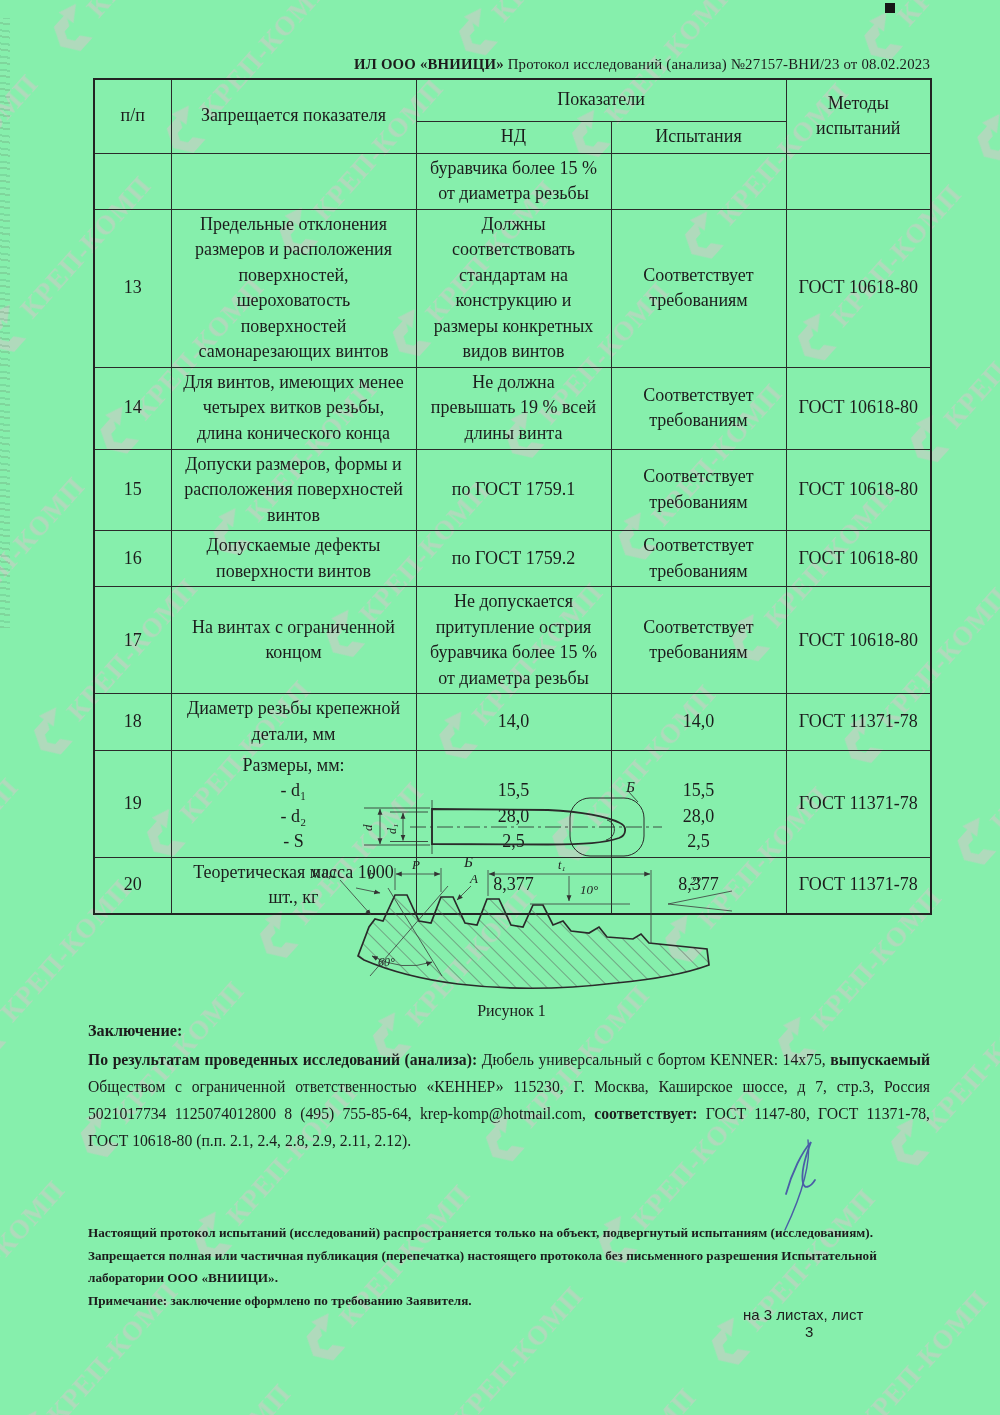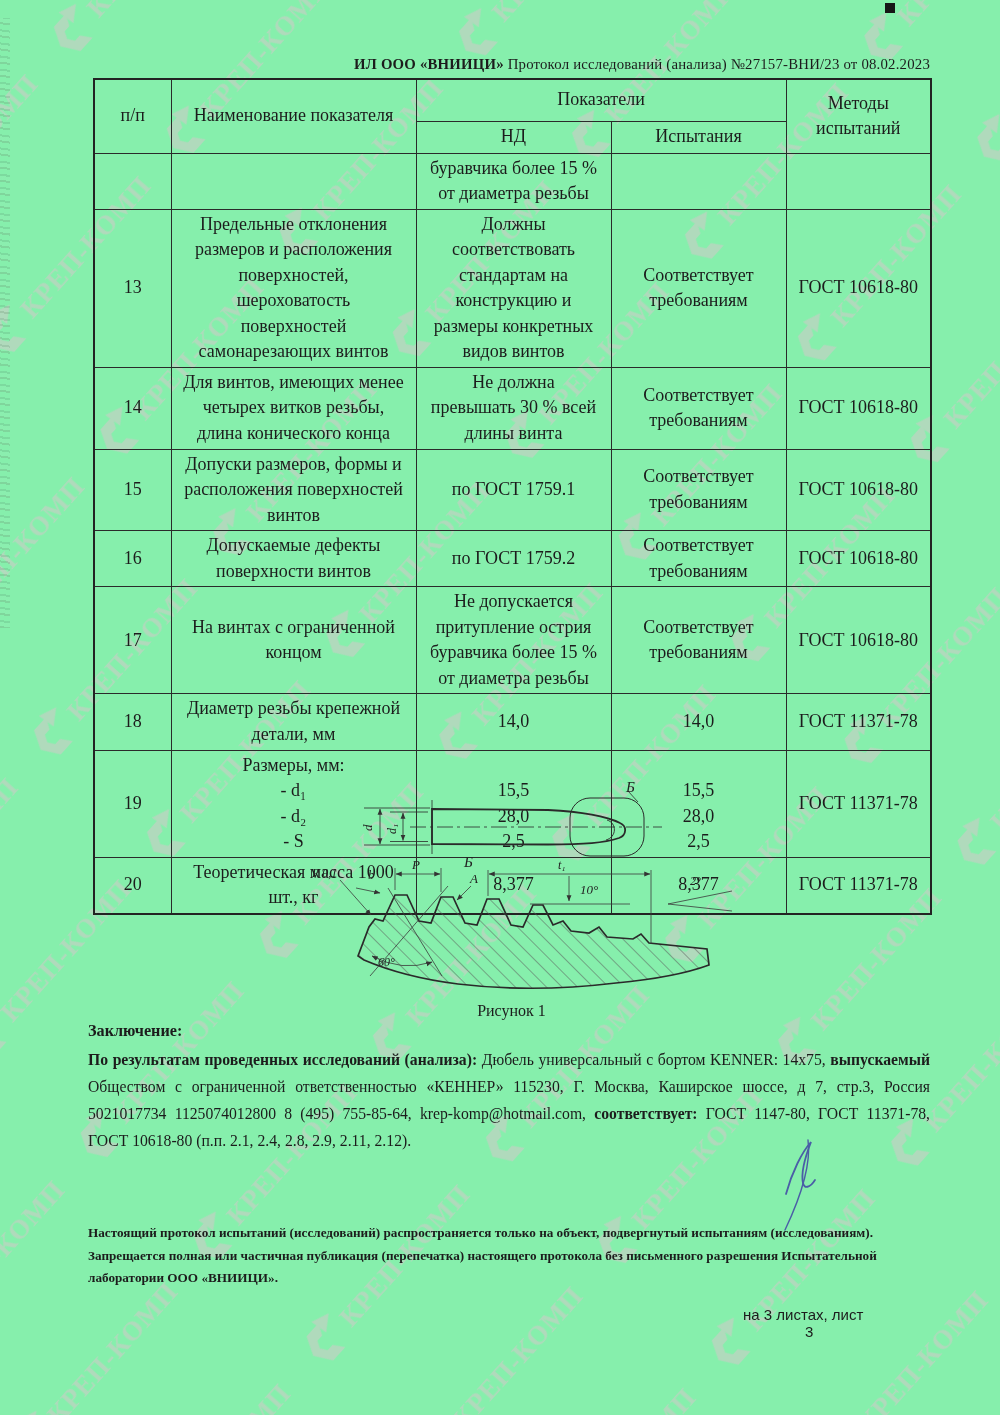--- a/index.html
+++ b/index.html
@@ -66,21 +66,21 @@
     <colgroup>
         <col style="width:77px">
         <col style="width:245px">
         <col style="width:195px">
         <col style="width:175px">
         <col style="width:145px">
       </colgroup>
     <thead>
       <tr style="height:42px">
         <th rowspan="2"><span class="pre">п/п</span></th>
-        <th rowspan="2"><span class="pre">Наименование показателя</span></th>
+        <th rowspan="2"><span class="pre">Запрещается показателя</span></th>
         <th colspan="2"><span class="pre">Показатели</span></th>
         <th rowspan="2"><span class="pre">Методы
 испытаний</span></th>
       </tr>
       <tr style="height:32px">
         <th><span class="pre">НД</span></th>
         <th><span class="pre">Испытания</span></th>
       </tr>
     </thead>
     <tbody>
@@ -109,21 +109,21 @@
         <td><span class="pre">Соответствует
 требованиям</span></td>
         <td><span class="pre">ГОСТ 10618-80</span></td>
       </tr>
       <tr style="height:60px">
         <td><span class="pre">14</span></td>
         <td class="cell-name"><span class="pre">Для винтов, имеющих менее
 четырех витков резьбы,
 длина конического конца</span></td>
         <td><span class="pre">Не должна
-превышать 30 % всей
+превышать 19 % всей
 длины винта</span></td>
         <td><span class="pre">Соответствует
 требованиям</span></td>
         <td><span class="pre">ГОСТ 10618-80</span></td>
       </tr>
       <tr style="height:64px">
         <td><span class="pre">15</span></td>
         <td class="cell-name"><span class="pre">Допуски размеров, формы и
 расположения поверхностей
 винтов</span></td>
@@ -262,20 +262,21 @@
 
   <svg class="signature" viewBox="0 0 52 96">
     <path d="M8,56 C14,34 24,14 33,4 C26,22 23,36 25,45 C26,51 32,50 37,42" stroke="#4a5ea6" stroke-width="1.8" fill="none" stroke-linecap="round"></path>
     <path d="M30,2 C33,24 26,52 7,92" stroke="#4a5ea6" stroke-width="1.4" fill="none" stroke-linecap="round"></path>
   </svg>
 
   <div class="notes">
     <div class="note">Настоящий протокол испытаний (исследований) распространяется только на объект, подвергнутый испытаниям (исследованиям).</div>
     <div class="note">Запрещается полная или частичная публикация (перепечатка) настоящего протокола без письменного разрешения Испытательной
 лаборатории  ООО «ВНИИЦИ».</div>
+    <div class="note">Примечание: заключение оформлено по требованию Заявителя.</div>
   </div>
 
   <div class="page-footer">
     <span>на 3  листах, лист</span>
     <span class="num">3</span>
   </div>
 
 </div>
 
 </body></html>

